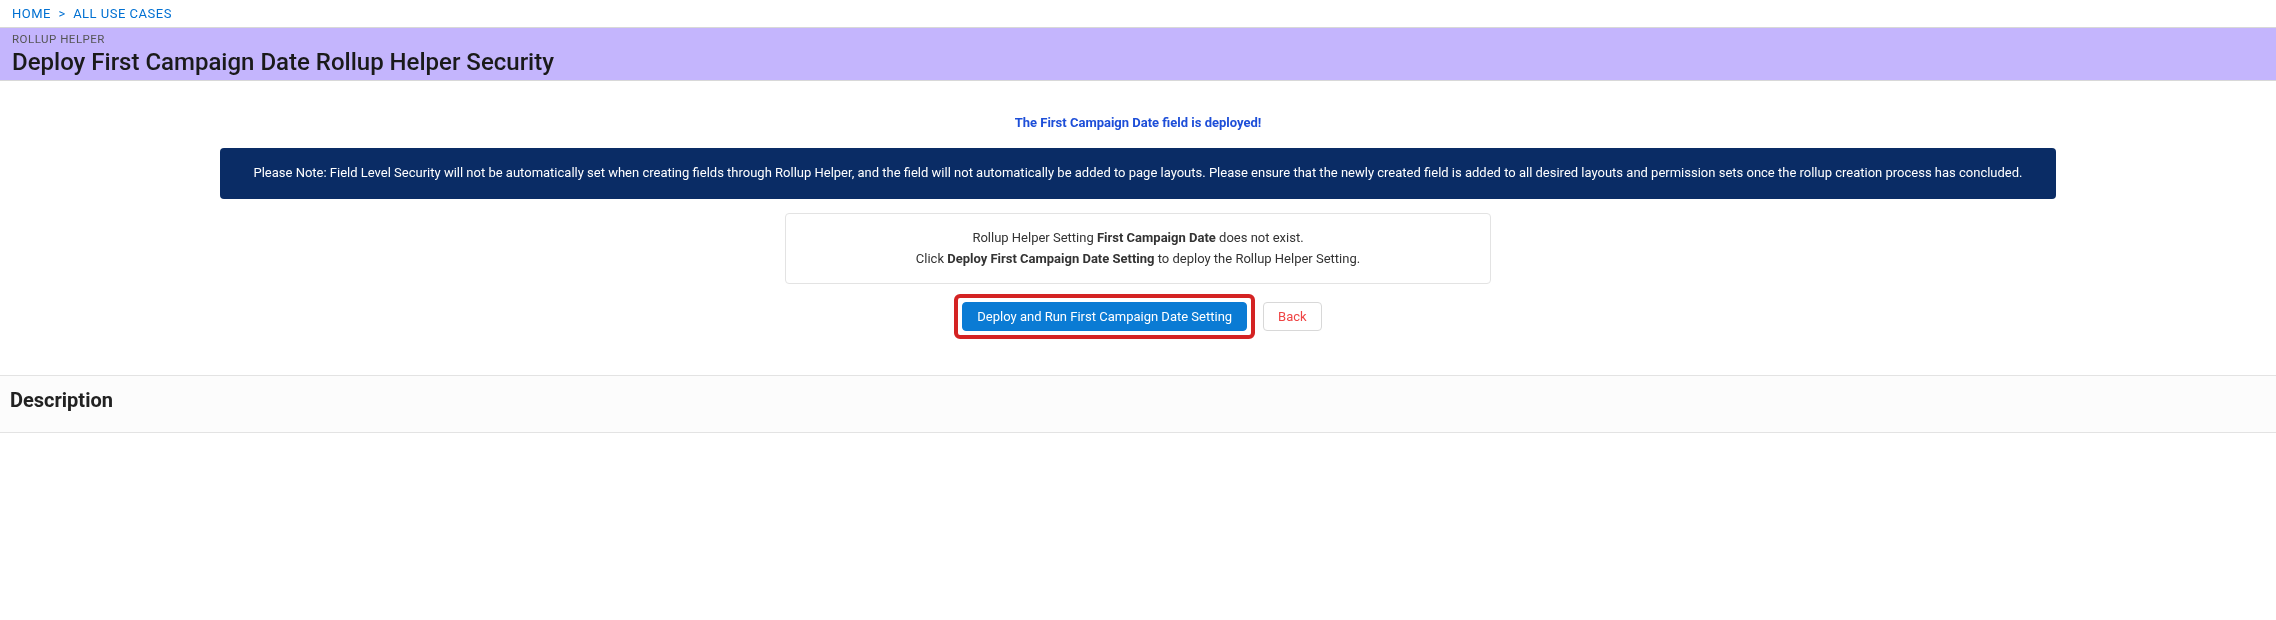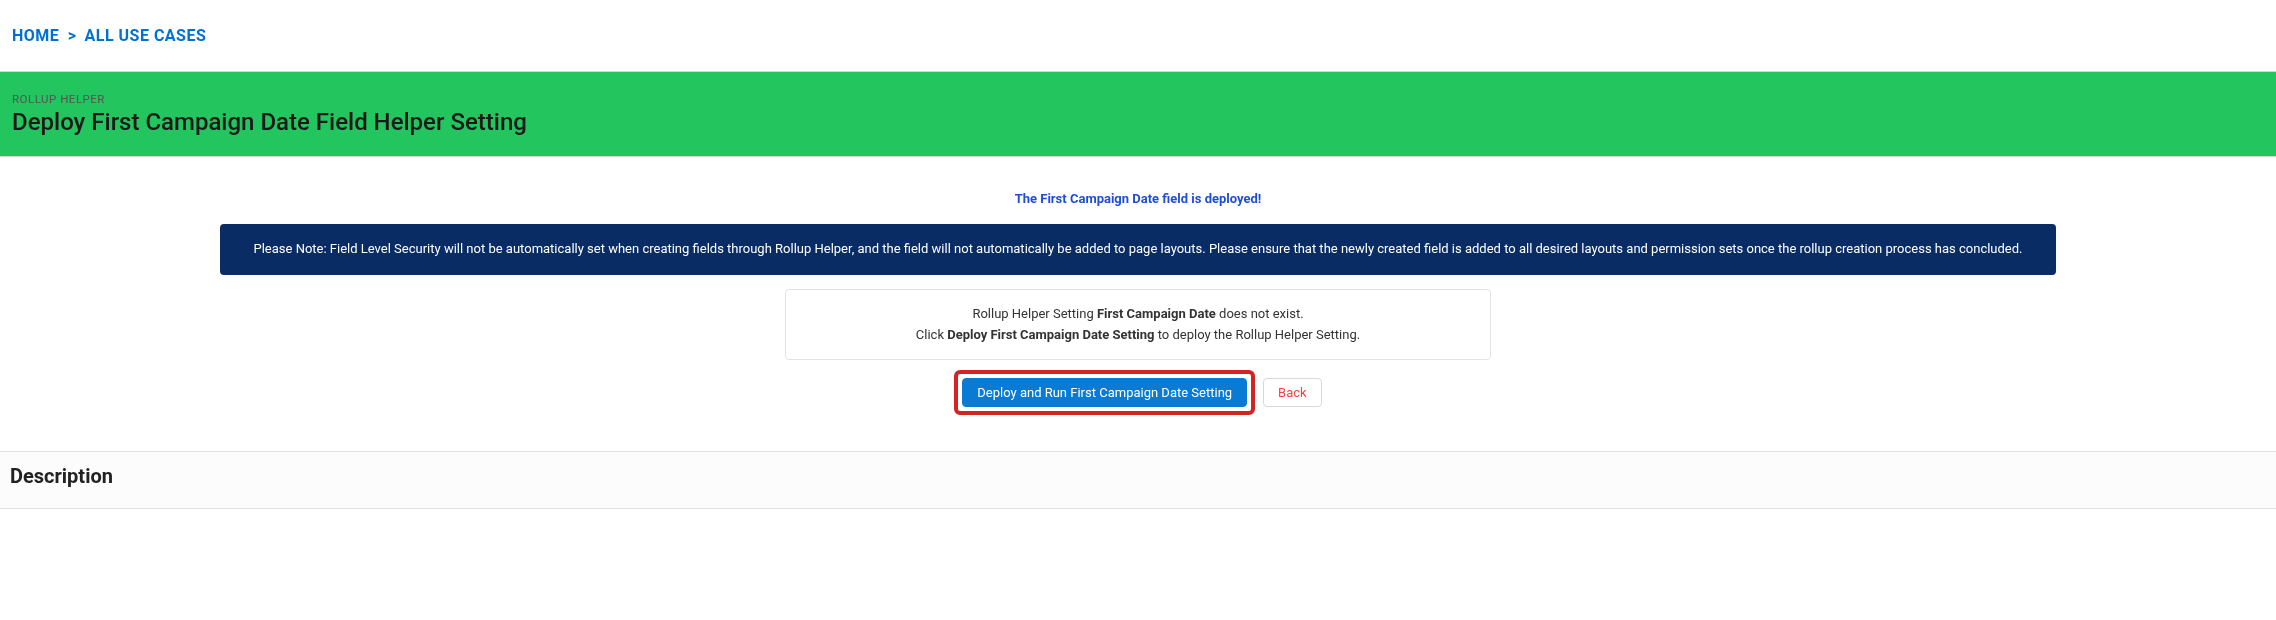--- a/index.html
+++ b/index.html
@@ -3,34 +3,34 @@
   <meta charset="utf-8">
   <style>
     body {
       margin: 0;
       font-family: -apple-system, BlinkMacSystemFont, "Segoe UI", Roboto, Helvetica, Arial, sans-serif;
       color: #333;
       font-size: 13px;
       background: #fff;
     }
     .breadcrumb {
-      padding: 26px 12px;
-      font-size: 16px;
-      font-weight: 700;
+      padding: 6px 12px;
+      font-size: 13px;
+      font-weight: 400;
       color: #0070d2;
       letter-spacing: 0.3px;
     }
     .breadcrumb a { color: #0070d2; text-decoration: none; letter-spacing: 0.5px; }
     .breadcrumb .sep { color: #0070d2; padding: 0 4px; }
 
     .header-band {
       border-top: 1px solid #d8d8d8;
       border-bottom: 1px solid #d8d8d8;
-      background: #22c55e;
-      padding: 20px 12px;
+      background: #c4b5fd;
+      padding: 4px 12px;
     }
     .header-eyebrow {
       font-size: 11.5px;
       color: #555;
       letter-spacing: 0.5px;
       margin-bottom: 2px;
     }
     .header-title {
       font-size: 24px;
       font-weight: 500;
@@ -127,21 +127,21 @@
 <body>
 
 <div class="breadcrumb">
   <a href="#">HOME</a>
   <span class="sep">&gt;</span>
   <a href="#">ALL USE CASES</a>
 </div>
 
 <div class="header-band">
   <div class="header-eyebrow">ROLLUP HELPER</div>
-  <div class="header-title">Deploy First Campaign Date Field Helper Setting</div>
+  <div class="header-title">Deploy First Campaign Date Rollup Helper Security</div>
 </div>
 
 <div class="content-area">
 
   <div class="deployed-line">The First Campaign Date field is deployed!</div>
 
   <div class="note-box">
     <b>Please Note:</b><span> Field Level Security will not be automatically set when creating fields through Rollup Helper, and the field will not automatically be added to page layouts. Please ensure that the newly created field is added to all desired layouts and permission sets once the rollup creation process has concluded.</span>
   </div>
 

